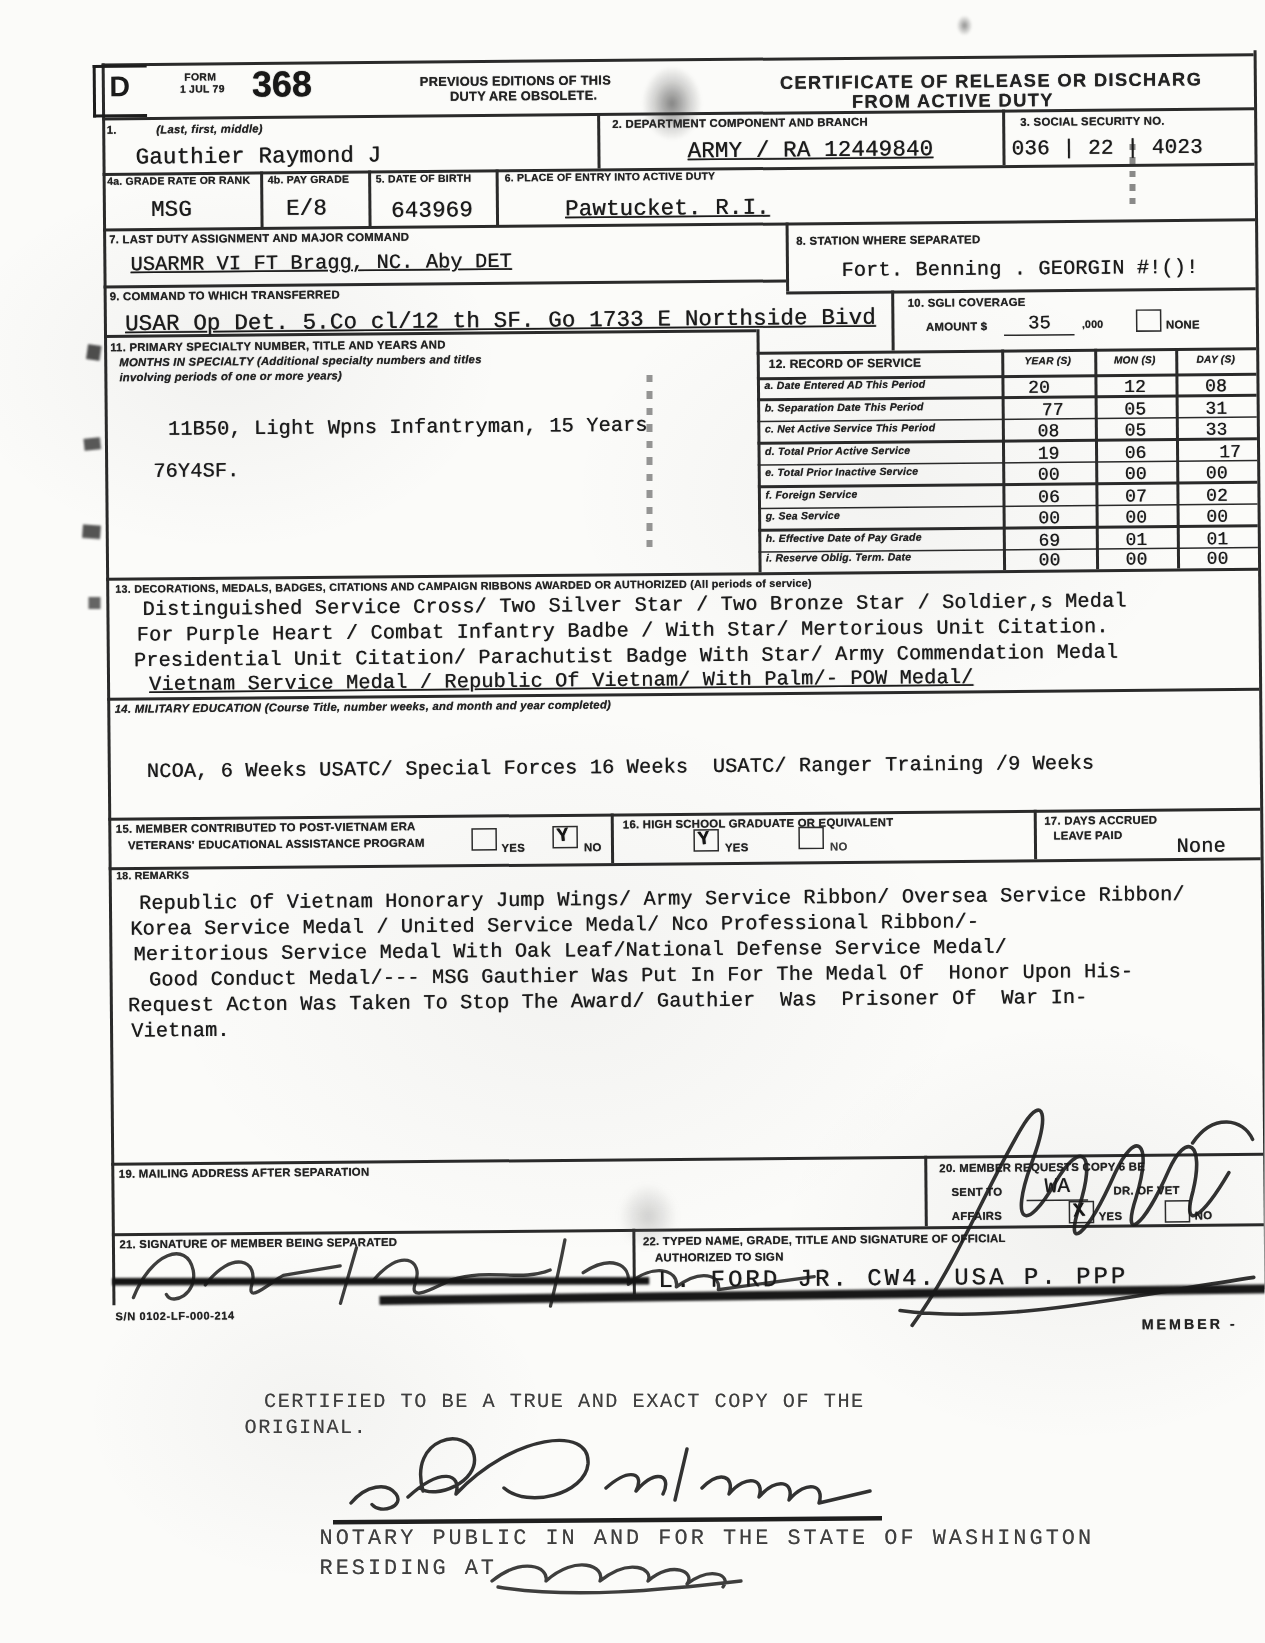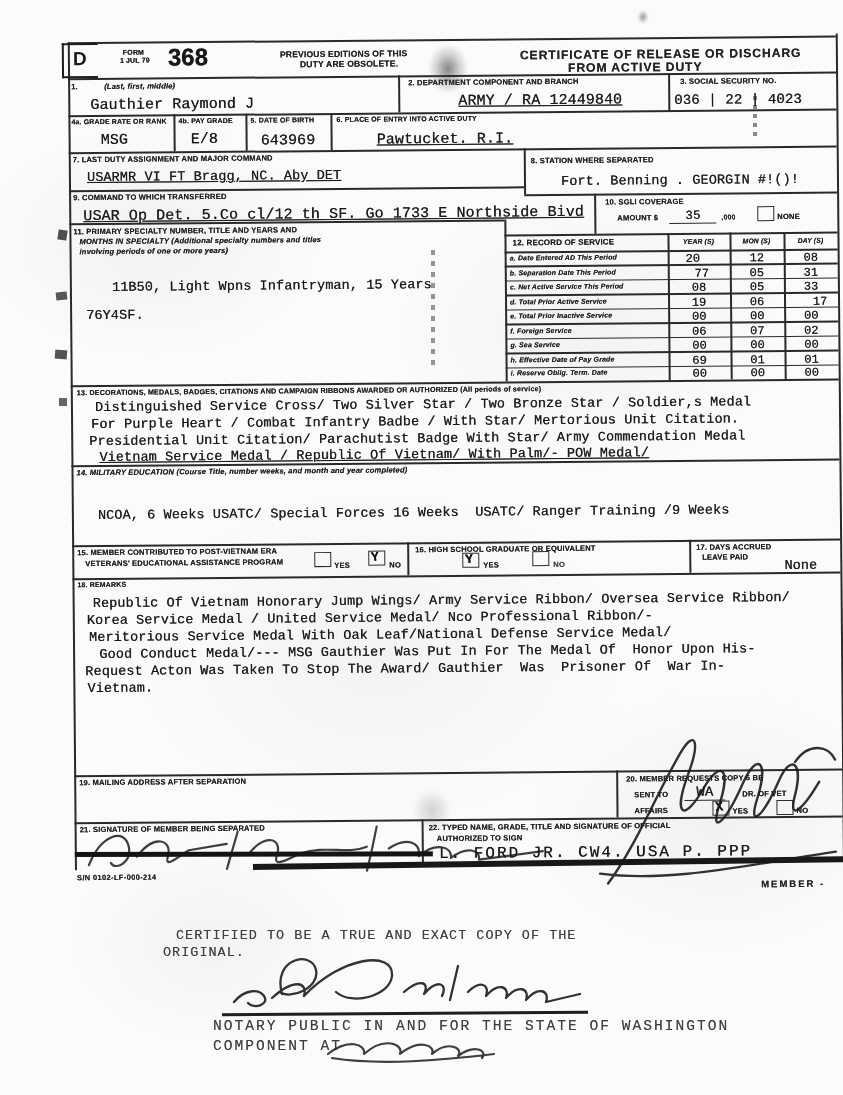--- a/index.html
+++ b/index.html
@@ -105,21 +105,21 @@
   <div class="lbl" style="left:652px;top:179px;font-size:7px">,000</div>
   <div class="cb" style="left:688px;top:172px"></div>
   <div class="lbl" style="left:708px;top:178px">NONE</div>
 
   <div class="hl" style="left:0;top:345px;width:768px"></div>
   <div class="vl" style="left:435px;top:183px;height:162px"></div>
   <div class="lbl" style="left:4px;top:187px">11. PRIMARY SPECIALTY NUMBER, TITLE AND YEARS AND</div>
   <div class="lbl it" style="left:10px;top:197px">MONTHS IN SPECIALTY (Additional specialty numbers and titles</div>
   <div class="lbl it" style="left:10px;top:207px">involving periods of one or more years)</div>
   <div class="typed" style="left:42px;top:240px">11B50, Light Wpns Infantryman, 15 Years</div>
-  <div class="typed" style="left:16px;top:268px">76Y4SF.</div>
+  <div class="typed" style="left:32px;top:268px">76Y4SF.</div>
 
   <div class="lbl" style="left:443px;top:202px;font-size:8px">12. RECORD OF SERVICE</div>
   <div class="hl" style="left:435px;top:215px;width:333px"></div>
   <div class="vl" style="left:598px;top:198px;height:147px"></div>
   <div class="vl" style="left:660px;top:198px;height:147px"></div>
   <div class="vl" style="left:714px;top:198px;height:147px"></div>
   <div class="lbl ctr it" style="left:598px;top:203px;width:62px;font-size:6.8px">YEAR (S)</div>
   <div class="lbl ctr it" style="left:660px;top:203px;width:54px;font-size:6.8px">MON (S)</div>
   <div class="lbl ctr it" style="left:714px;top:203px;width:54px;font-size:6.8px">DAY (S)</div>
 
@@ -245,21 +245,21 @@
 </div>
 
 <div>
   <div class="typed faded" style="left:176px;top:928px;letter-spacing:1px">CERTIFIED TO BE A TRUE AND EXACT COPY OF THE</div>
   <div class="typed faded" style="left:163px;top:945px;letter-spacing:1px">ORIGINAL.</div>
   <svg class="sig" style="left:222px;top:948px" width="372" height="72" viewBox="0 0 372 72">
     <path stroke-width="2.3" opacity=".9" d="M12,54 C22,42 36,40 42,48 C48,56 32,62 26,55 M50,50 C72,30 86,34 82,48 C120,8 172,2 170,28 C168,48 130,58 114,44 M60,46 C50,10 90,2 94,22 C98,40 68,52 58,44 M182,44 C198,30 208,34 202,46 C216,30 226,36 220,48 M236,18 L228,52 M246,44 C258,32 268,36 264,48 C276,34 288,38 284,50 C296,36 308,40 304,52 C316,38 328,42 324,54 L358,46"></path>
   </svg>
   <div class="smudge" style="left:222px;top:1012px;width:366px;height:2.6px;background:#1f1f1f;transform:rotate(-.4deg)"></div>
   <div class="typed faded" style="left:213px;top:1018px;font-size:14.6px;letter-spacing:2px">NOTARY PUBLIC IN AND FOR THE STATE OF WASHINGTON</div>
-  <div class="typed faded" style="left:213px;top:1038px;font-size:14.6px;letter-spacing:2px">COMPONENT AT</div>
+  <div class="typed faded" style="left:213px;top:1038px;font-size:14.6px;letter-spacing:2px">RESIDING AT</div>
   <svg class="sig" style="left:322px;top:1030px" width="182" height="36" viewBox="0 0 182 36">
     <path stroke-width="2.2" opacity=".85" d="M6,24 C26,8 44,14 42,24 C62,6 82,14 78,24 C98,8 114,16 110,24 C126,10 142,18 136,26 C152,14 166,20 160,28 M10,28 C60,36 120,30 172,24"></path>
   </svg>
 </div>
 
 <div class="smudge" style="left:428px;top:44px;width:40px;height:50px;border-radius:50%;background:radial-gradient(closest-side,rgba(35,35,35,.55),rgba(70,70,70,.22) 60%,transparent);filter:blur(1px)"></div>
 <div class="smudge" style="left:753px;top:96px;width:3.5px;height:40px;background:repeating-linear-gradient(180deg,rgba(25,25,25,.5) 0 4px,transparent 4px 9px);filter:blur(.4px)"></div>
 <div class="smudge" style="left:431px;top:250px;width:4px;height:118px;background:repeating-linear-gradient(180deg,rgba(25,25,25,.45) 0 5px,transparent 5px 11px);filter:blur(.4px)"></div>
 <div class="smudge" style="left:406px;top:782px;width:52px;height:58px;border-radius:50%;background:radial-gradient(closest-side,rgba(110,110,110,.3),transparent 75%);filter:blur(2px)"></div>
 <div class="smudge" style="left:58px;top:230px;width:9px;height:10px;background:rgba(20,20,20,.75);filter:blur(.6px);transform:rotate(8deg)"></div>

